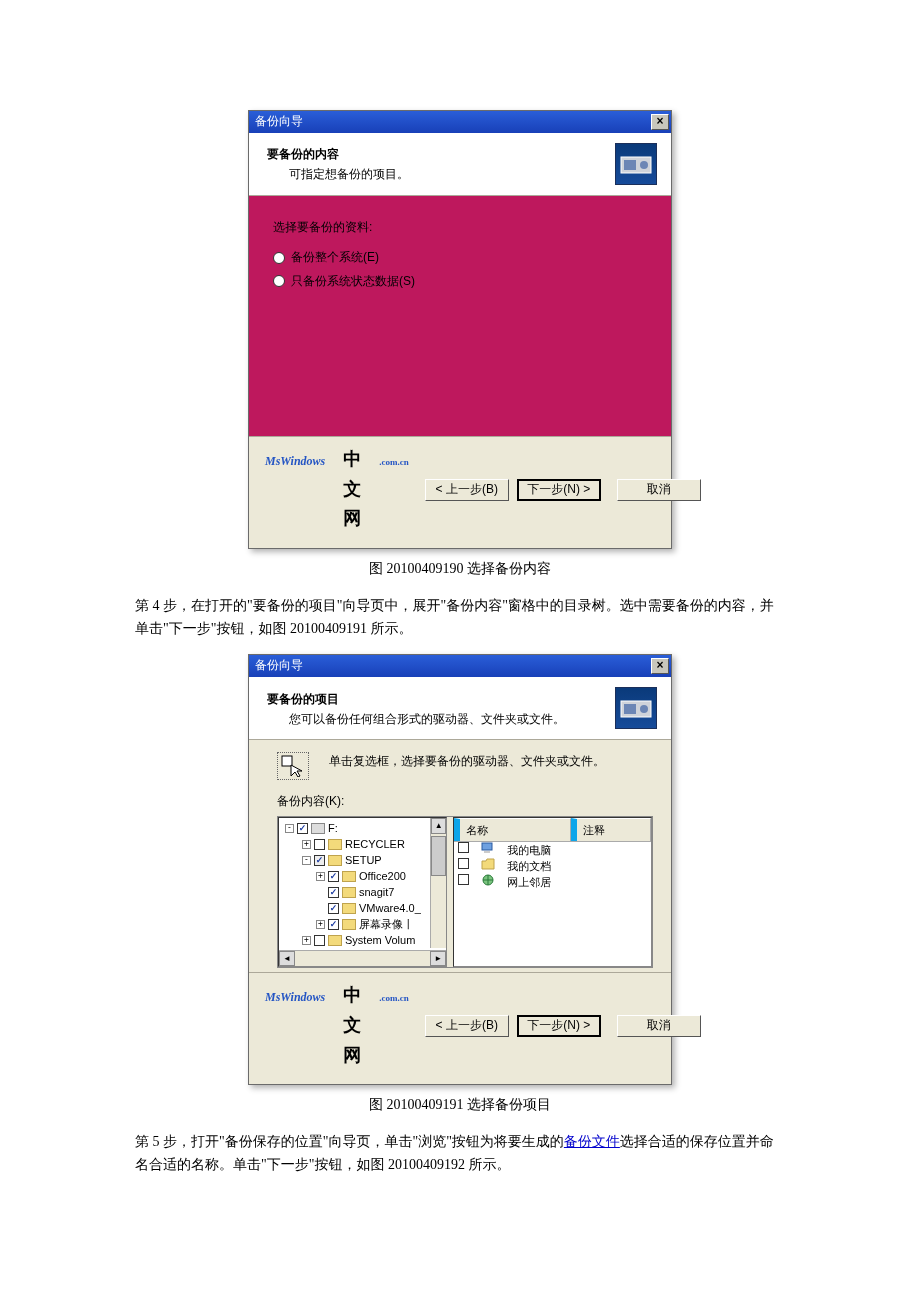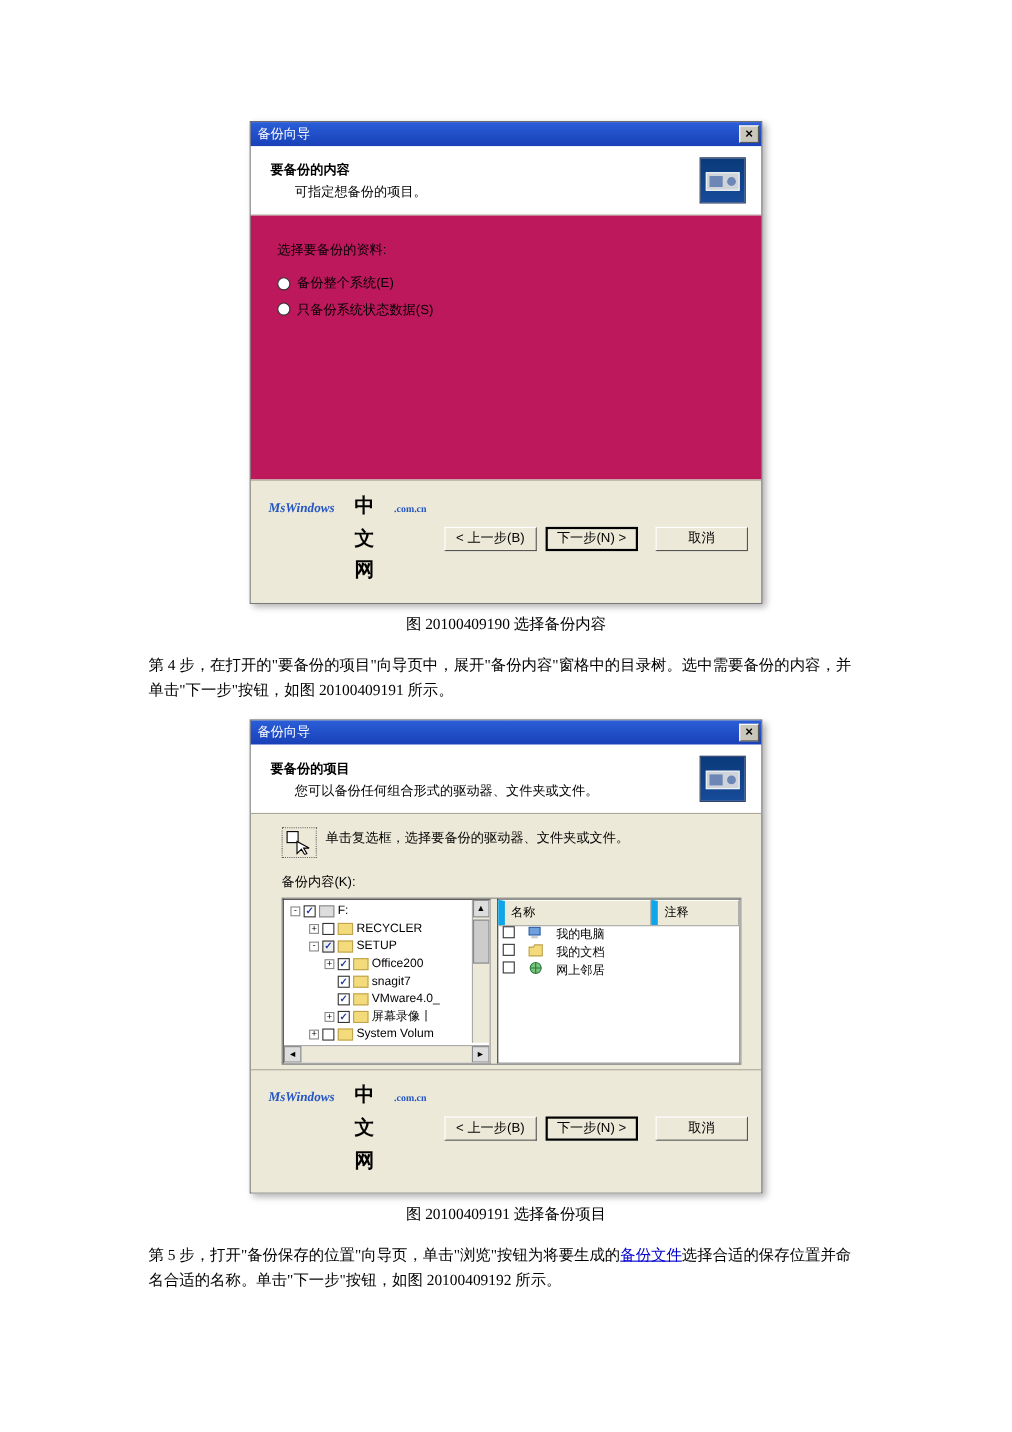--- a/index.html
+++ b/index.html
@@ -11,21 +11,21 @@
     background: #fff;
     color: #000;
     line-height: 1.65;
   }
   .figwrap { margin: 0 auto 6px; }
   .caption { text-align: center; margin: 8px 0 10px; }
   a { color: #0000cc; text-decoration: underline; }
 
   
   .dialog {
-    width: 466px;
+    width: 424px;
     margin: 0 auto;
     border: 1px solid #6b6b6b;
     box-shadow: 3px 3px 6px rgba(0,0,0,0.3);
     font-family: "SimSun", "宋体", sans-serif;
     font-size: 12px;
   }
   .titlebar {
     height: 22px;
     background: linear-gradient(#2a5ed8, #1840b8);
     color: #fff;
@@ -97,21 +97,21 @@
     padding:0 8px;
     display:inline-flex; align-items:center; justify-content:center;
   }
   .btn.def { border:2px solid #000; }
 
   
   .body2 {
     background:#ece9d8;
     padding: 12px 18px 4px 28px;
   }
-  .instrlbl { display:flex; align-items:flex-start; gap:8px; }
+  .instrlbl { display:flex; align-items:flex-start; gap:20px; }
   .cursoricon {
     width:32px; height:28px;
     border:1px dotted #666;
     display:flex; align-items:center; justify-content:center;
     color:#333;
   }
   .cursoricon svg { width:24px; height:22px; }
 
   .twocol {
     display:flex; gap:6px; margin-top:4px;

